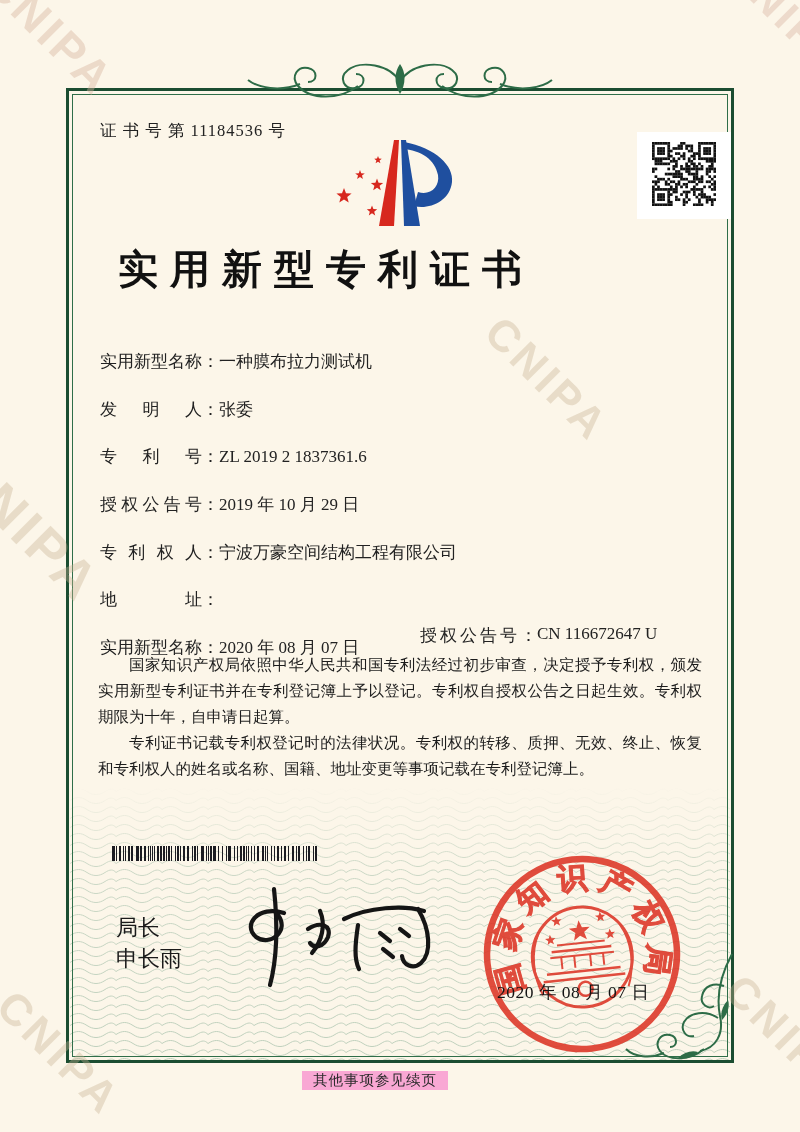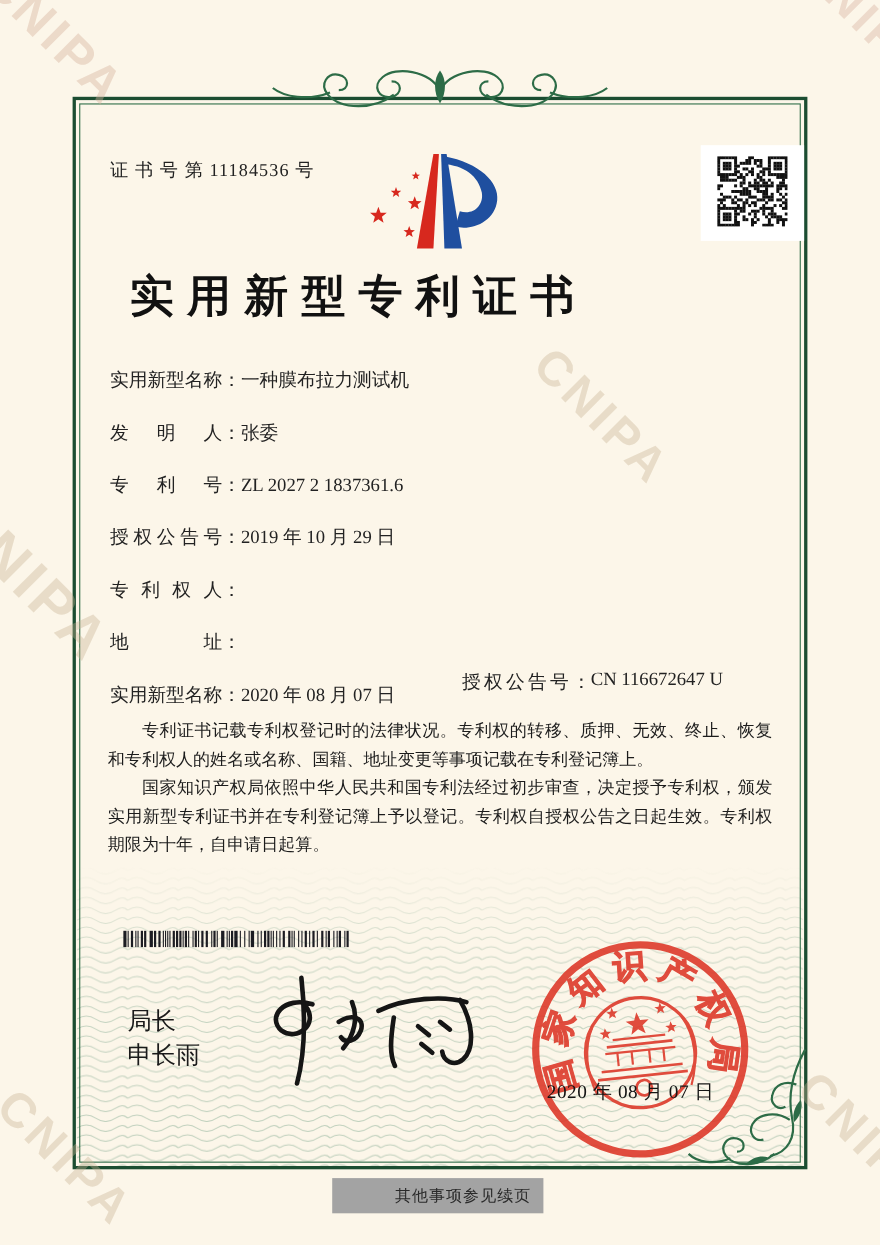--- a/index.html
+++ b/index.html
@@ -32,37 +32,37 @@
     position:absolute; left:3px; top:3px; right:3px; bottom:3px;
     border:1px solid #2f6e49;
   }
   .ornament{position:absolute; z-index:4; pointer-events:none;}
   .orn-top{left:240px; top:56px;}
   .orn-corner{left:620px; top:948px;}
   
   .waves{position:absolute; left:70px; top:786px; z-index:1; pointer-events:none;}
   
   .cert-no{
-    position:absolute; left:100px; top:144px; z-index:5;
+    position:absolute; left:100px; top:120px; z-index:5;
     font-size:16.5px; letter-spacing:1px; color:#222;
   }
   .logo{position:absolute; left:332px; top:120px; z-index:5;}
   .qr-box{
     position:absolute; left:637px; top:132px; width:94px; height:87px;
     background:#ffffff; z-index:5;
   }
   .qr-box svg{position:absolute; left:15px; top:10px;}
   .qr-box rect{fill:#111;}
   .title{
     position:absolute; left:0; top:242px; width:640px; z-index:5;
     text-align:center; font-size:40px; font-weight:bold;
     letter-spacing:12px; color:#111; text-indent:12px;
   }
   
-  .fields{position:absolute; left:100px; top:322px; width:604px; z-index:5;}
+  .fields{position:absolute; left:100px; top:338px; width:604px; z-index:5;}
   .frow{position:relative; height:47.6px; display:flex; align-items:center; font-size:17px; color:#222;}
   .flabel{
     display:inline-block; width:102px;
     text-align:justify; text-align-last:justify;
   }
   .fcolon{display:inline-block;}
   .fvalue{display:inline-block; white-space:nowrap;}
   .grant-no-group{position:absolute; left:320px; top:0; height:100%; display:flex; align-items:flex-start;}
   .grant-no-group .flabel2{letter-spacing:3px;}
   
@@ -87,23 +87,23 @@
   .seal polygon{fill:#dd3526; stroke:none;}
   .seal-date{
     position:absolute; left:497px; top:980px; z-index:7;
     font-size:17.5px; color:#141414; letter-spacing:0.5px; white-space:nowrap;
   }
   .page-info{
     position:absolute; left:0; top:1031px; width:740px; z-index:5;
     text-align:center; font-size:13.5px; color:#222;
   }
   .continuation{
-    position:absolute; left:302px; top:1071px; width:146px; height:32px; z-index:5;
-    background:#a3a3a3; display:flex; align-items:center; justify-content:center;
-    font-size:14.5px; letter-spacing:1px; color:#2a2a2a;padding-left:46px;
+    position:absolute; left:302px; top:1071px; width:146px; height:19px; z-index:5;
+    background:#f9a8d4; display:flex; align-items:center; justify-content:center;
+    font-size:14.5px; letter-spacing:1px; color:#2a2a2a;
   }
 </style>
 </head>
 <body>
 
 <div class="page">
 
   <span class="wm wm1">CNIPA</span>
   <span class="wm wm2">CNIPA</span>
   <span class="wm wm3">CNIPA</span>
@@ -500,50 +500,51 @@
         <span class="fvalue">一种膜布拉力测试机</span>
     </div>
     <div class="frow">
       <span class="flabel">发明人</span>
         <span class="fcolon">：</span>
         <span class="fvalue">张委</span>
     </div>
     <div class="frow">
       <span class="flabel">专利号</span>
         <span class="fcolon">：</span>
-        <span class="fvalue">ZL 2027 2 1837361.6</span>
+        <span class="fvalue">ZL 2019 2 1837361.6</span>
     </div>
     <div class="frow">
       <span class="flabel">授权公告号</span>
         <span class="fcolon">：</span>
         <span class="fvalue">2019 年 10 月 29 日</span>
     </div>
     <div class="frow">
       <span class="flabel">专利权人</span>
         <span class="fcolon">：</span>
+        <span class="fvalue">宁波万豪空间结构工程有限公司</span>
     </div>
     <div class="frow">
       <span class="flabel">地址</span>
         <span class="fcolon">：</span>
     </div>
     <div class="frow">
       <span class="flabel">实用新型名称</span>
         <span class="fcolon">：</span>
         <span class="fvalue">2020 年 08 月 07 日</span>
       <span class="grant-no-group">
         <span class="flabel2">授权公告号</span>
           <span class="fcolon">：</span>
           <span class="fvalue">CN 116672647 U</span>
       </span>
     </div>
   </div>
 
   <div class="paras">
+    <p>国家知识产权局依照中华人民共和国专利法经过初步审查，决定授予专利权，颁发实用新型专利证书并在专利登记簿上予以登记。专利权自授权公告之日起生效。专利权期限为十年，自申请日起算。</p>
     <p>专利证书记载专利权登记时的法律状况。专利权的转移、质押、无效、终止、恢复和专利权人的姓名或名称、国籍、地址变更等事项记载在专利登记簿上。</p>
-    <p>国家知识产权局依照中华人民共和国专利法经过初步审查，决定授予专利权，颁发实用新型专利证书并在专利登记簿上予以登记。专利权自授权公告之日起生效。专利权期限为十年，自申请日起算。</p>
   </div>
 
   <svg class="barcode" width="210" height="16">
       <g id="barcode-bars">
         <rect x="0" y="0" width="3" height="15"></rect>
         <rect x="4" y="0" width="1" height="15"></rect>
         <rect x="7" y="0" width="2" height="15"></rect>
         <rect x="11" y="0" width="1" height="15"></rect>
         <rect x="13" y="0" width="1" height="15"></rect>
         <rect x="16" y="0" width="2" height="15"></rect>

